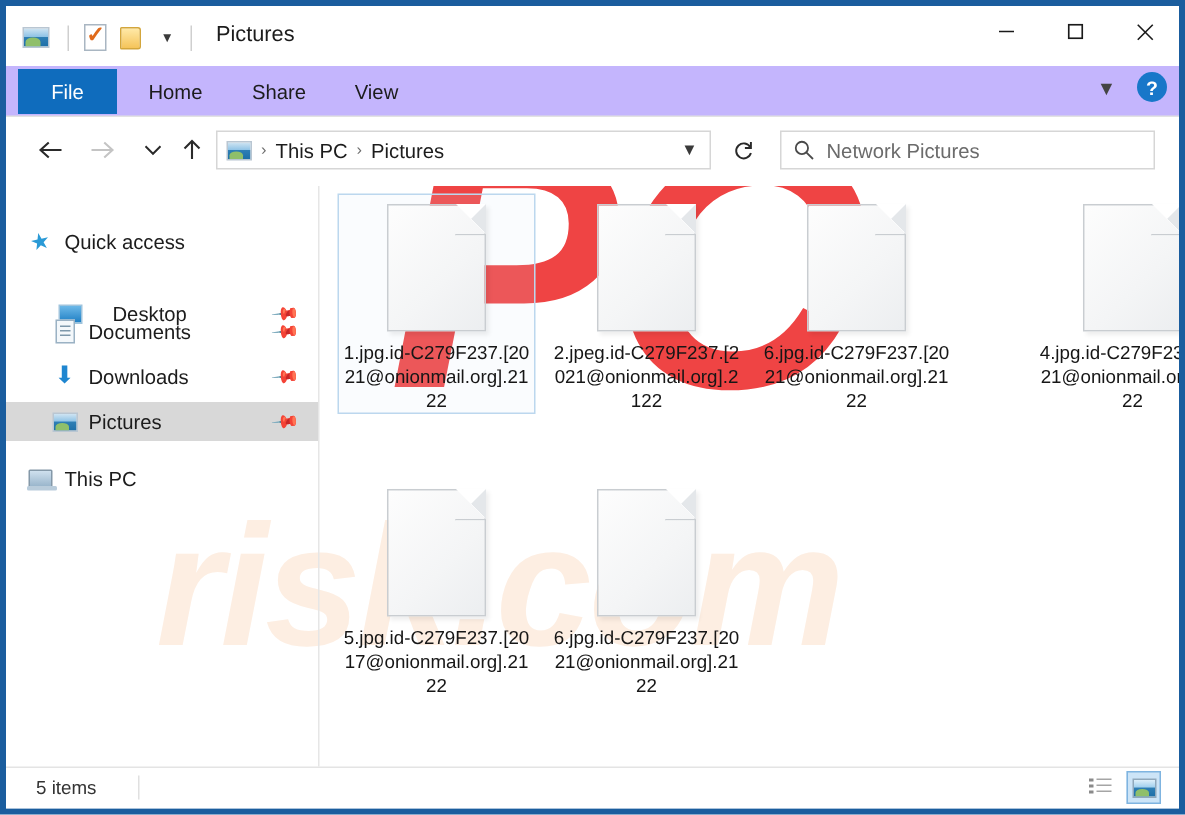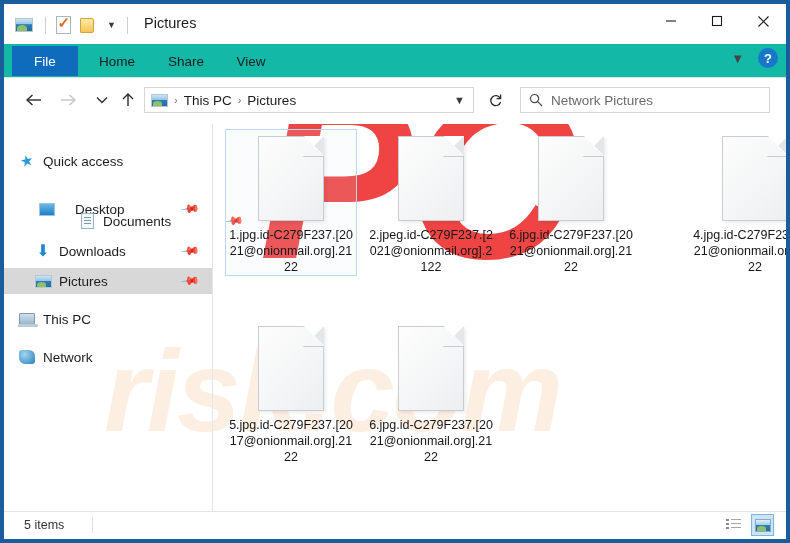--- a/index.html
+++ b/index.html
@@ -136,21 +136,21 @@
     display: flex; align-items: center; justify-content: center;
     color: #1a1a1a;
   }
   .wc svg { display: block; }
 
   
   .ribbon {
     position: absolute;
     left: 0; top: 40px;
     width: 782px; height: 34px;
-    background: #14b8a6;
+    background: #c4b5fd;
     z-index: 5;
   }
   .tab {
     position: absolute;
     top: 2px;
     height: 30px;
     display: flex; align-items: center; justify-content: center;
     font-size: 13.5px;
     color: #1c1c1c;
   }
@@ -610,21 +610,21 @@
       </div>
 
       <div class="navitem" style="top:72px; padding-left:34px;gap:12px;">
         <span class="nav-ico">
             <span class="g-desktop"></span>
           </span>
         <span class="nav-label">Desktop</span>
         <span class="pin">📌</span>
       </div>
 
-      <div class="navitem" style="top:84px; padding-left:30px;margin-left:44px;">
+      <div class="navitem" style="top:84px; padding-left:30px;">
         <span class="nav-ico">
             <span class="g-docs"></span>
           </span>
         <span class="nav-label">Documents</span>
         <span class="pin">📌</span>
       </div>
 
       <div class="navitem" style="top:114px; padding-left:30px;">
         <span class="nav-ico">
             <span class="g-down">⬇</span>
@@ -641,26 +641,20 @@
         <span class="pin">📌</span>
       </div>
 
       <div class="navitem" style="top:182px; padding-left:14px;">
         <span class="nav-ico">
             <span class="g-pc"></span>
           </span>
         <span class="nav-label">This PC</span>
       </div>
 
-      <div class="navitem" style="top:220px; padding-left:14px;">
-        <span class="nav-ico">
-            <span class="g-net"></span>
-          </span>
-        <span class="nav-label">Network</span>
-      </div>
     </div>
 
     <div class="splitter"></div>
 
     <div class="content">
 
       <div class="fileitem selected" style="left:12px; top:5px;">
         <div class="doc-icon">
             <span class="fold"></span>
             <span class="fold-edge"></span>

